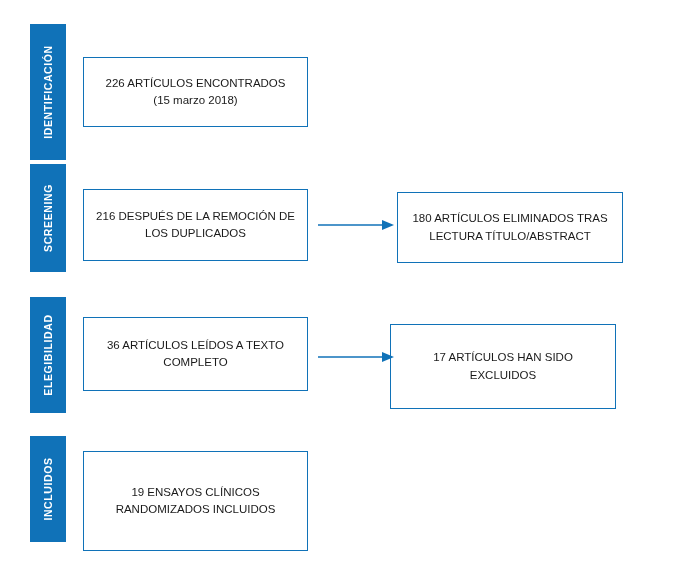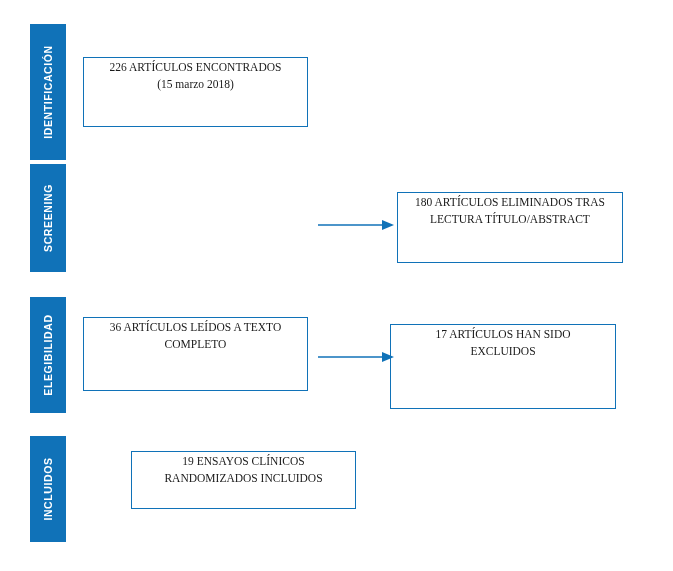--- a/index.html
+++ b/index.html
@@ -36,24 +36,24 @@
     transform: rotate(-90deg);
     white-space: nowrap;
     display: block;
   }
   .box {
     position: absolute;
     border: 1.6px solid #1072b8;
     background: #ffffff;
     box-sizing: border-box;
     display: flex;
+    align-items: center;
     justify-content: center;
     text-align: center;
     padding: 1px 10px;
-    font-family: Liberation Serif, serif;
   }
   .box .box-text {
     font-size: 11.5px;
     line-height: 1.5;
     color: #1a1a1a;
     white-space: pre-line;
   }
   .arrow {
     position: absolute;
     height: 12px;
@@ -83,37 +83,41 @@
 
   <div class="stage-label" style="left:30px; top:436px; width:36px; height:106px;">
     <span>INCLUIDOS</span>
   </div>
 
   <div class="box" style="left:83px; top:57px; width:225px; height:70px;">
     <div class="box-text">226 ARTÍCULOS ENCONTRADOS
 (15 marzo 2018)</div>
   </div>
 
+  <div class="box" style="left:83px; top:189px; width:225px; height:72px;">
+    <div class="box-text">216 DESPUÉS DE LA REMOCIÓN DE
+LOS DUPLICADOS</div>
+  </div>
 
   <div class="box" style="left:397px; top:192px; width:226px; height:71px;">
     <div class="box-text">180 ARTÍCULOS ELIMINADOS TRAS
 LECTURA TÍTULO/ABSTRACT</div>
   </div>
 
   <div class="box" style="left:83px; top:317px; width:225px; height:74px;">
     <div class="box-text">36 ARTÍCULOS LEÍDOS A TEXTO
 COMPLETO</div>
   </div>
 
   <div class="box" style="left:390px; top:324px; width:226px; height:85px;">
     <div class="box-text">17 ARTÍCULOS HAN SIDO
 EXCLUIDOS</div>
   </div>
 
-  <div class="box" style="left:83px; top:451px; width:225px; height:58px;margin-left:48px;">
+  <div class="box" style="left:83px; top:451px; width:225px; height:100px;">
     <div class="box-text">19 ENSAYOS CLÍNICOS
 RANDOMIZADOS INCLUIDOS</div>
   </div>
 
   <div class="arrow" style="left:318px; top:219px; width:76px; height:12px;">
     <svg width="76" height="12" viewBox="0 0 76 12">
       <line x1="0" y1="6" x2="66" y2="6" stroke="#1072b8" stroke-width="1.6"></line>
       <polygon points="76,6 64,1 64,11" fill="#1072b8"></polygon>
     </svg>
   </div>

